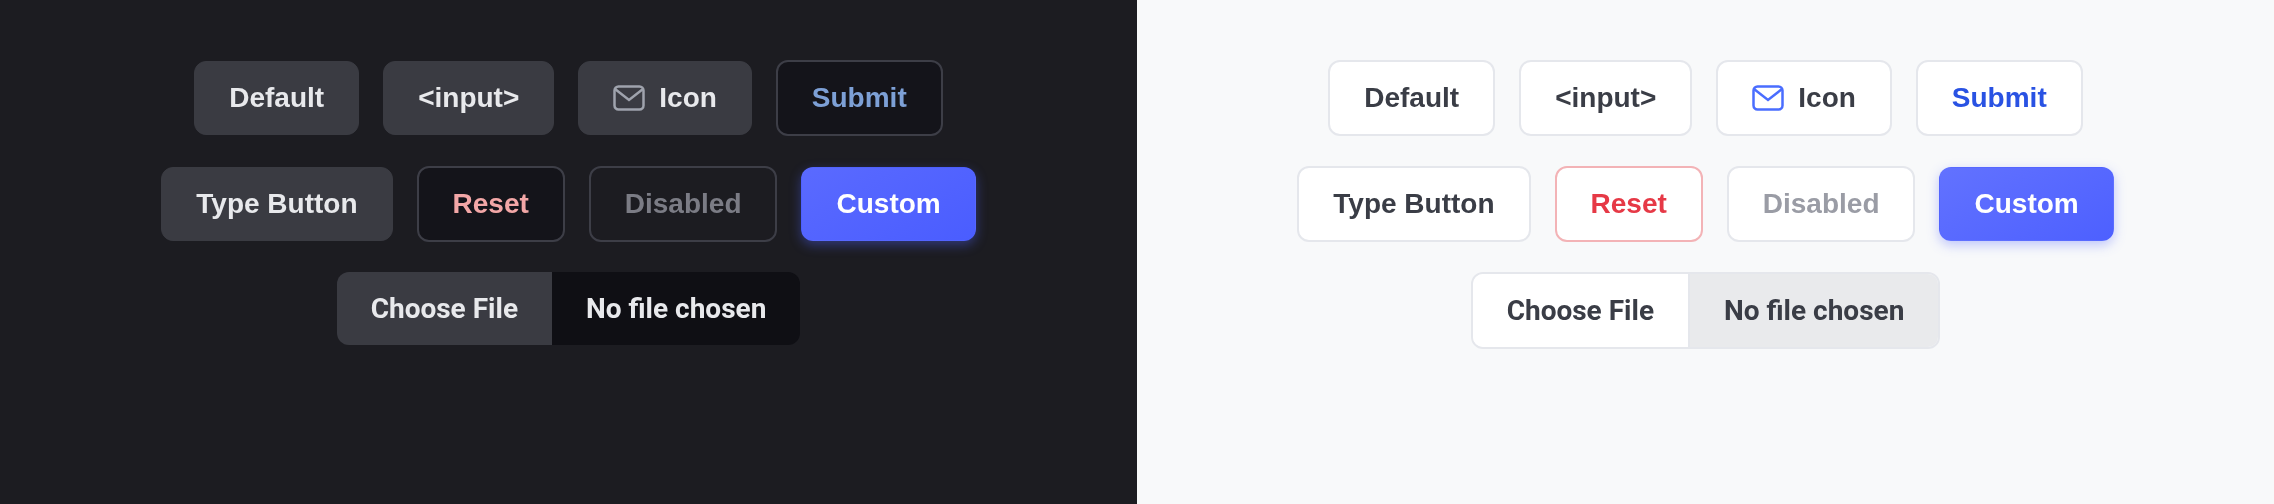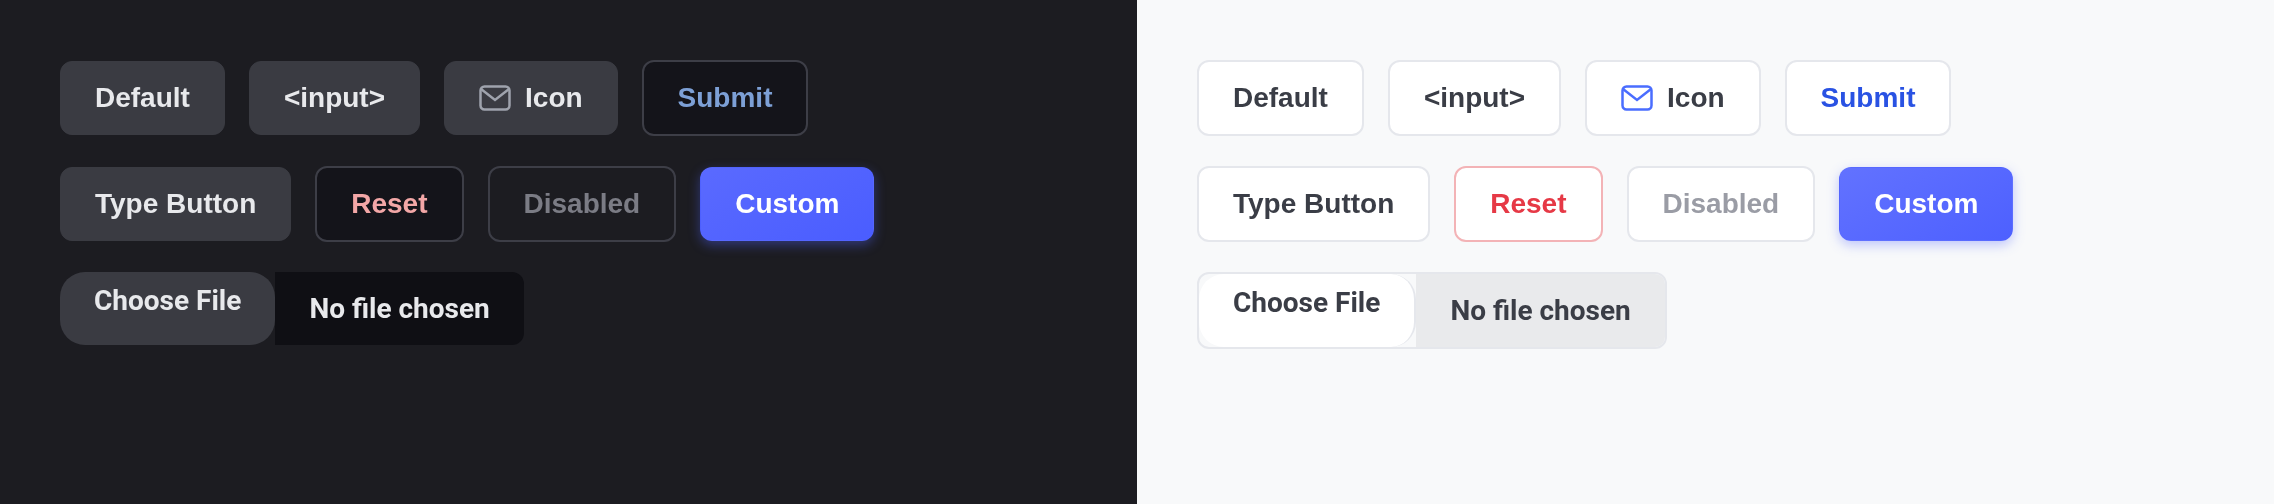--- a/index.html
+++ b/index.html
@@ -8,20 +8,21 @@
       display: flex;
       width: 2274px;
       height: 504px;
     }
     .panel {
       width: 50%;
       height: 100%;
       padding: 60px 60px 50px 60px;
       display: flex;
       flex-direction: column;
+      align-items: center;
       justify-content: flex-start;
     }
     .panel-dark { background: #1c1c21; }
     .panel-light { background: #f8f9fa; }
     .row {
       display: flex;
       gap: 24px;
       margin-bottom: 30px;
       flex-wrap: nowrap;
       align-items: center;
@@ -63,23 +64,22 @@
     }
 
     
     .filepicker {
       display: inline-flex;
       border-radius: 12px;
       overflow: hidden;
       font-size: 28px;
     }
     .filepicker .choose {
-      padding: 12px 34px;
+      padding: 20px 34px;
       font-weight: 700;
-      border-radius: 25px;
     }
     .filepicker .nochoice {
       padding: 20px 34px;
       font-weight: 700;
     }
     .d-file .choose { background: #3a3b42; color: #e8e9ec; }
     .d-file .nochoice { background: #0f0f14; color: #e8e9ec; }
     .l-file { border: 2px solid #e5e7ec; }
     .l-file .choose { background: #ffffff; color: #3a3d46; border-right: 2px solid #e5e7ec; }
     .l-file .nochoice { background: #e9eaec; color: #3a3d46; }

